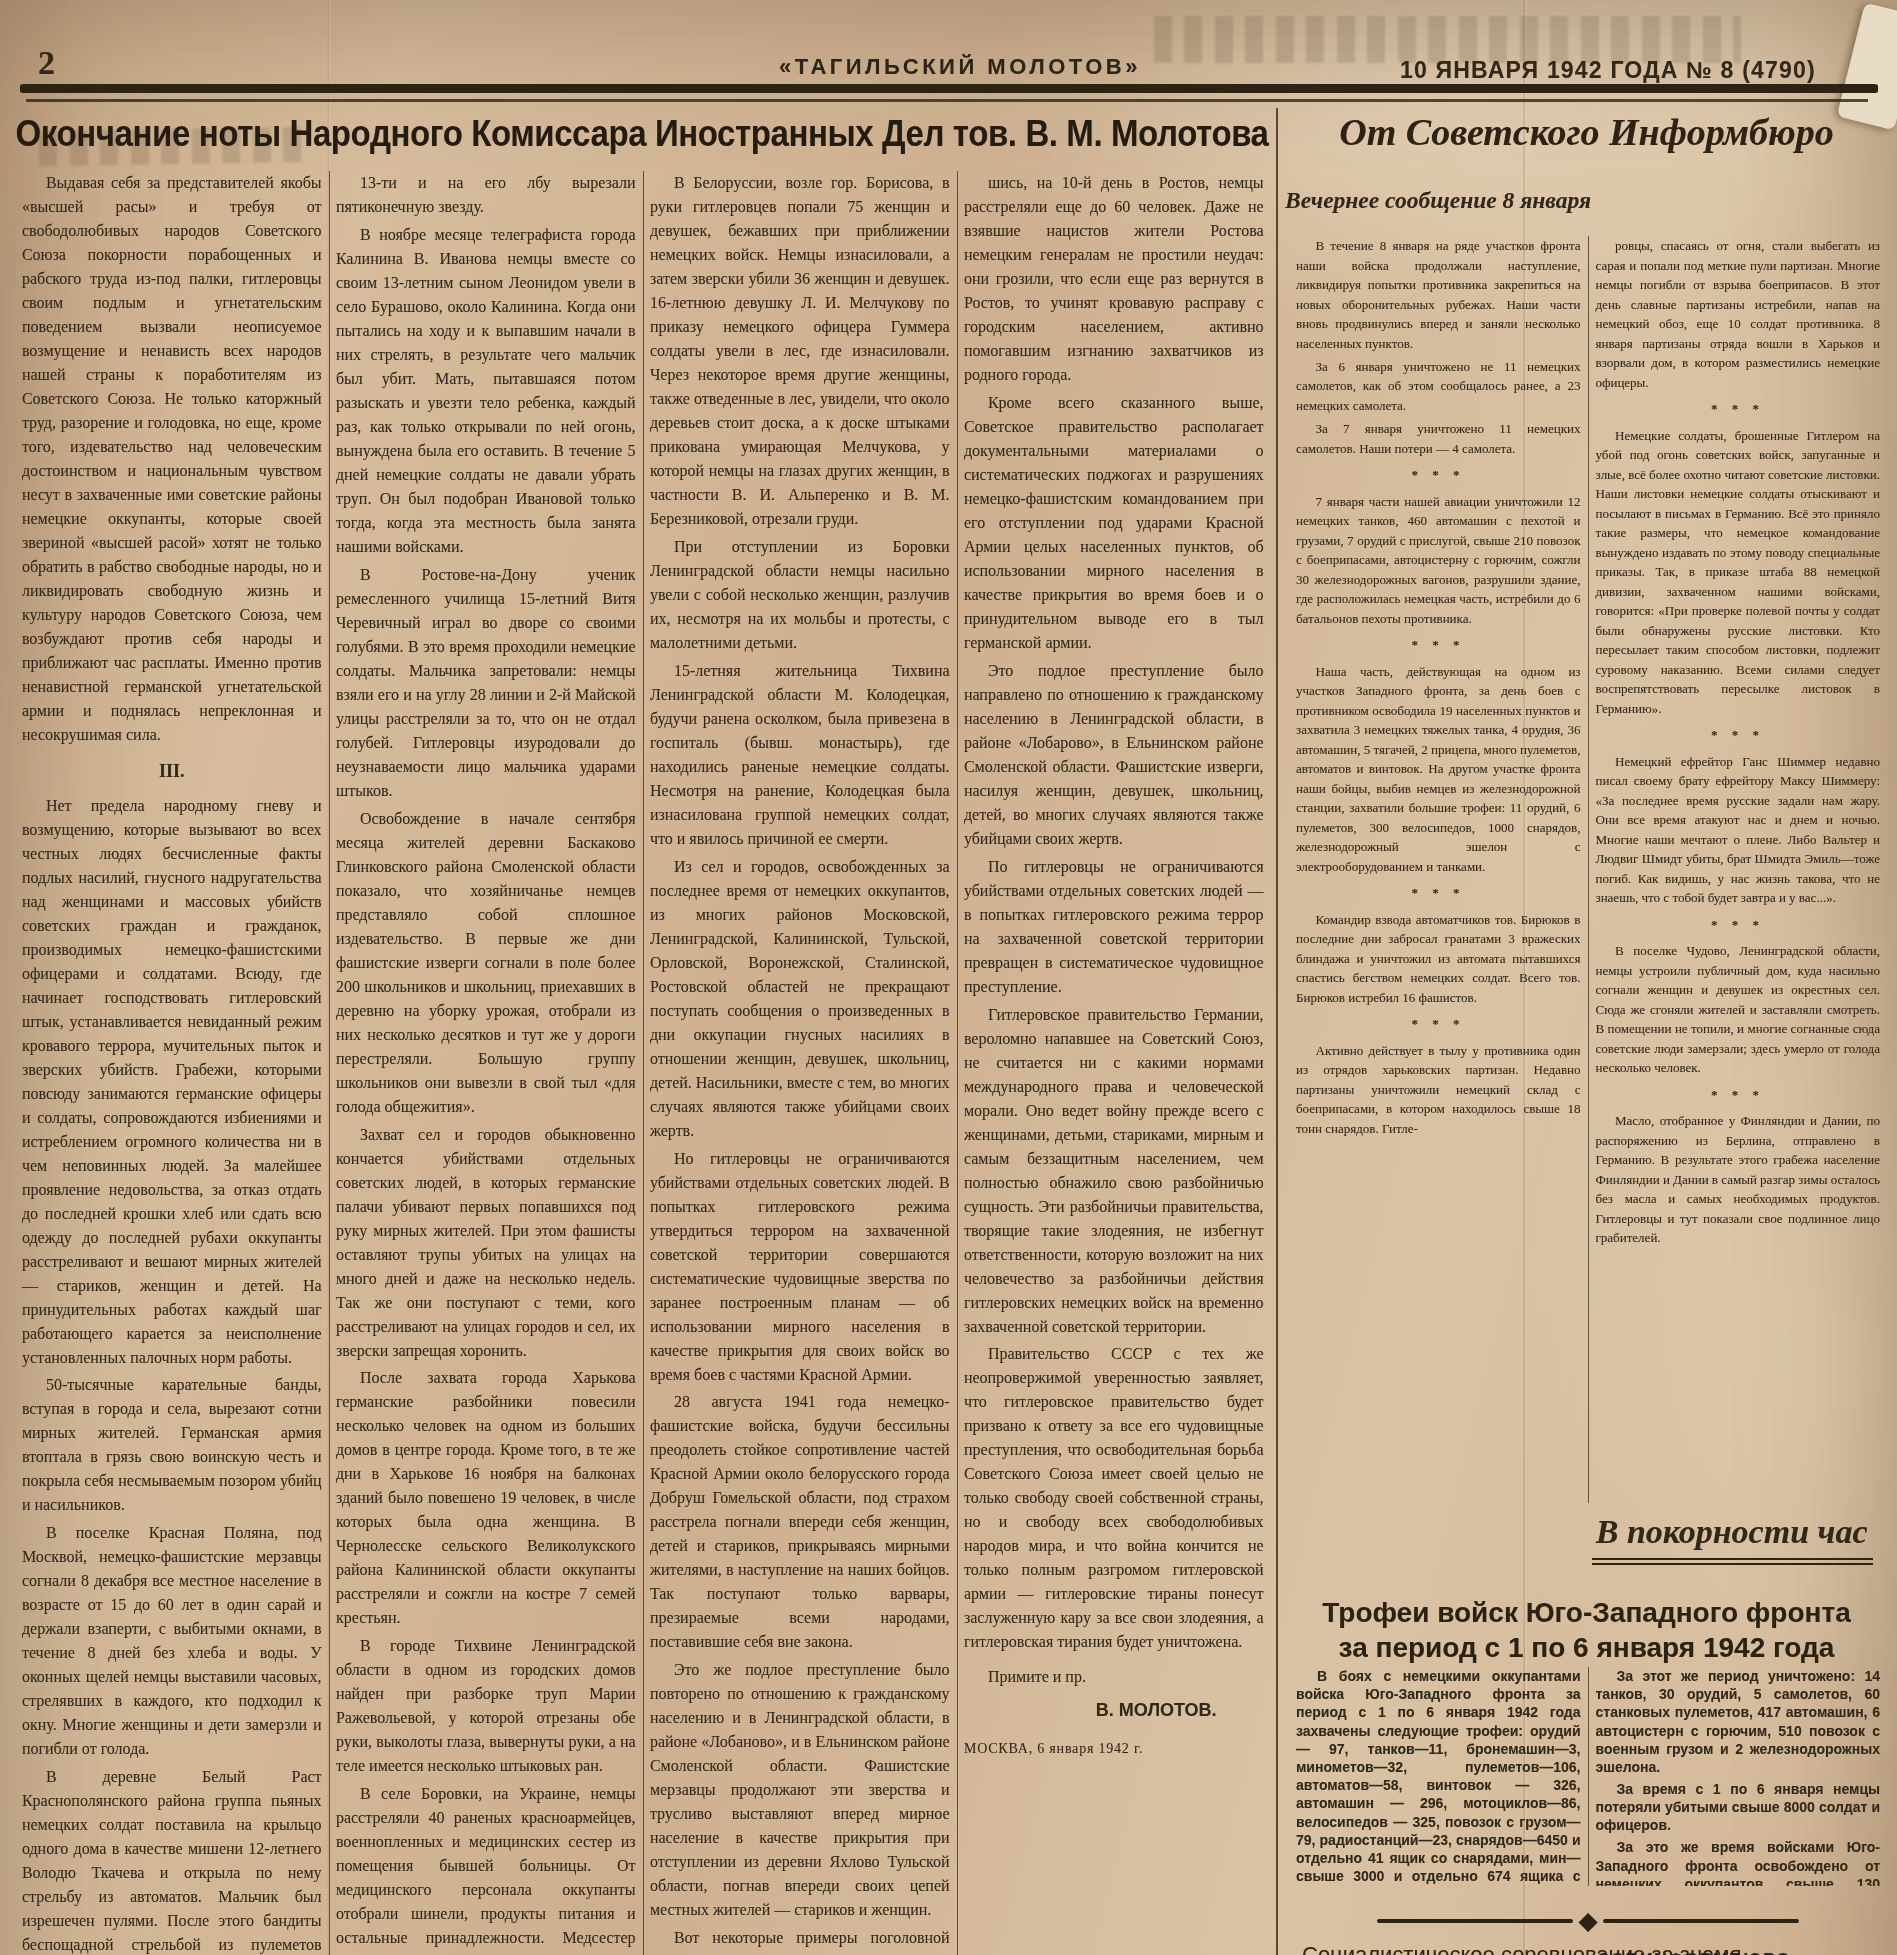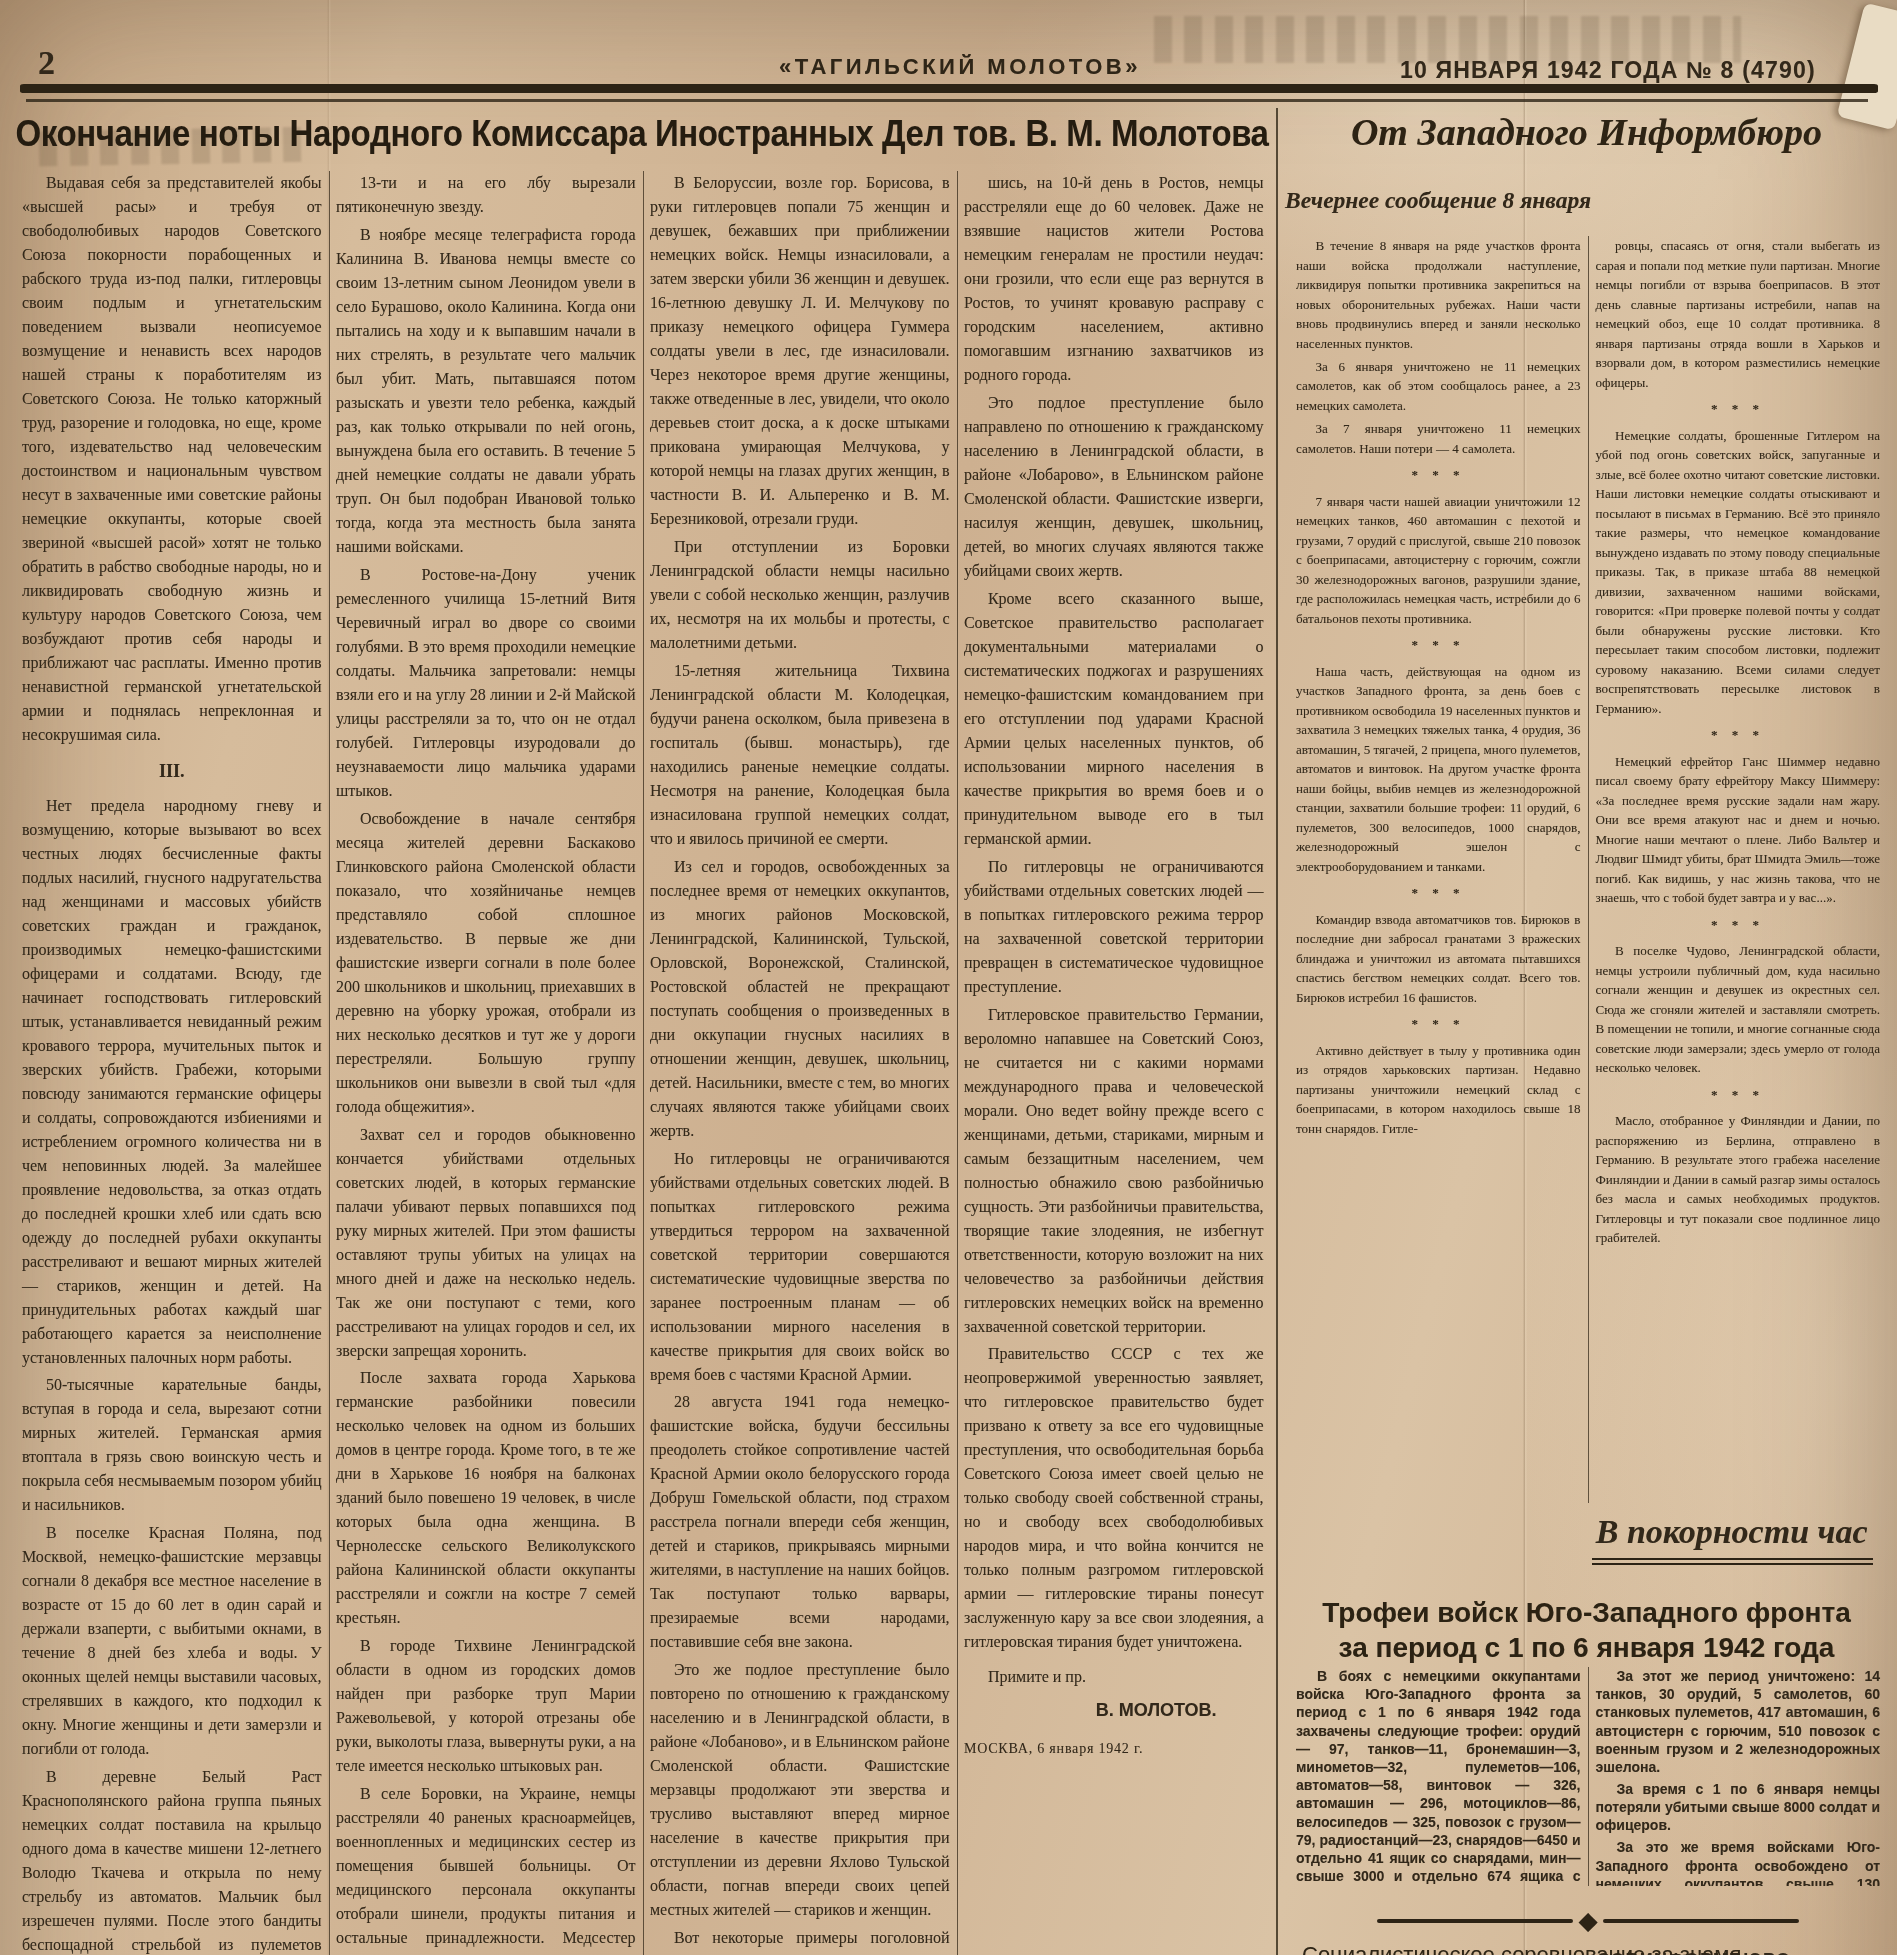--- a/index.html
+++ b/index.html
@@ -114,35 +114,35 @@
         <p>15-летняя жительница Тихвина Ленинградской области М. Колодецкая, будучи ранена осколком, была привезена в госпиталь (бывш. монастырь), где находились раненые немецкие солдаты. Несмотря на ранение, Колодецкая была изнасилована группой немецких солдат, что и явилось причиной ее смерти.</p>
         <p>Из сел и городов, освобожденных за последнее время от немецких оккупантов, из многих районов Московской, Ленинградской, Калининской, Тульской, Орловской, Воронежской, Сталинской, Ростовской областей не прекращают поступать сообщения о произведенных в дни оккупации гнусных насилиях в отношении женщин, девушек, школьниц, детей. Насильники, вместе с тем, во многих случаях являются также убийцами своих жертв.</p>
         <p>Но гитлеровцы не ограничиваются убийствами отдельных советских людей. В попытках гитлеровского режима утвердиться террором на захваченной советской территории совершаются систематические чудовищные зверства по заранее построенным планам — об использовании мирного населения в качестве прикрытия для своих войск во время боев с частями Красной Армии.</p>
         <p>28 августа 1941 года немецко-фашистские войска, будучи бессильны преодолеть стойкое сопротивление частей Красной Армии около белорусского города Добруш Гомельской области, под страхом расстрела погнали впереди себя женщин, детей и стариков, прикрываясь мирными жителями, в наступление на наших бойцов. Так поступают только варвары, презираемые всеми народами, поставившие себя вне закона.</p>
         <p>Это же подлое преступление было повторено по отношению к гражданскому населению и в Ленинградской области, в районе «Лобаново», и в Ельнинском районе Смоленской области. Фашистские мерзавцы продолжают эти зверства и трусливо выставляют вперед мирное население в качестве прикрытия при отступлении из деревни Яхлово Тульской области, погнав впереди своих цепей местных жителей — стариков и женщин.</p>
         <p>Вот некоторые примеры поголовной расправы немецких оккупантов с жителями целых городов и деревень. В деревне Ясенки Смоленской области гитлеровцы выгнали из домов всех стариков и женщин, а дома сожгли дотла. В деревне Починок, где вся молодежь заранее ушла, немцы отобрали все продукты и вещи, выгнали стариков, старух и детей на мороз, а помещения заняли сами; выломали рамы и двери и всё сожгли. В украинском селе Емельчино Житомирской области из 68 человек, загнанных немцами в закрытую избу, 40 человек погибло от удушья. В ныне освобожденной под Москвой деревне Ершово Звенигородского района Московской области немцы при отступлении загнали в церковь около 100 мирных жителей и раненых красноармейцев, заперли их и взорвали церковь вместе с людьми.</p>
       </div>
     <div class="note-col">
       <div>
           <p>шись, на 10-й день в Ростов, немцы расстреляли еще до 60 человек. Даже не взявшие нацистов жители Ростова немецким генералам не простили неудач: они грозили, что если еще раз вернутся в Ростов, то учинят кровавую расправу с городским населением, активно помогавшим изгнанию захватчиков из родного города.</p>
+          <p>Кроме всего сказанного выше, Советское правительство располагает документальными материалами о систематических поджогах и разрушениях немецко-фашистским командованием при его отступлении под ударами Красной Армии целых населенных пунктов, об использовании мирного населения в качестве прикрытия во время боев и о принудительном выводе его в тыл германской армии.</p>
           <p>Это подлое преступление было направлено по отношению к гражданскому населению в Ленинградской области, в районе «Лобарово», в Ельнинском районе Смоленской области. Фашистские изверги, насилуя женщин, девушек, школьниц, детей, во многих случаях являются также убийцами своих жертв.</p>
-          <p>Кроме всего сказанного выше, Советское правительство располагает документальными материалами о систематических поджогах и разрушениях немецко-фашистским командованием при его отступлении под ударами Красной Армии целых населенных пунктов, об использовании мирного населения в качестве прикрытия во время боев и о принудительном выводе его в тыл германской армии.</p>
           <p>По гитлеровцы не ограничиваются убийствами отдельных советских людей — в попытках гитлеровского режима террор на захваченной советской территории превращен в систематическое чудовищное преступление.</p>
           <p>Гитлеровское правительство Германии, вероломно напавшее на Советский Союз, не считается ни с какими нормами международного права и человеческой морали. Оно ведет войну прежде всего с женщинами, детьми, стариками, мирным и самым беззащитным населением, чем полностью обнажило свою разбойничью сущность. Эти разбойничьи правительства, творящие такие злодеяния, не избегнут ответственности, которую возложит на них человечество за разбойничьи действия гитлеровских немецких войск на временно захваченной советской территории.</p>
           <p>Правительство СССР с тех же неопровержимой уверенностью заявляет, что гитлеровское правительство будет призвано к ответу за все его чудовищные преступления, что освободительная борьба Советского Союза имеет своей целью не только свободу своей собственной страны, но и свободу всех свободолюбивых народов мира, и что война кончится не только полным разгромом гитлеровской армии — гитлеровские тираны понесут заслуженную кару за все свои злодеяния, а гитлеровская тирания будет уничтожена.</p>
         </div>
       <div class="closing">
         <div class="closing-line">Примите и пр.</div>
         <div class="sig-molotov">В. МОЛОТОВ.</div>
         <div class="moscow">МОСКВА, 6 января 1942 г.</div>
       </div>
     </div>
   </div>
 
-  <div class="info-header">От Западного Информбюро</div>
+  <div class="info-header">От Советского Информбюро</div>
   <div class="info-sub">Вечернее сообщение 8 января</div>
   <div class="txt-cols info-cols">
     <div class="txt-col first">
         <p>В течение 8 января на ряде участков фронта наши войска продолжали наступление, ликвидируя попытки противника закрепиться на новых оборонительных рубежах. Наши части вновь продвинулись вперед и заняли несколько населенных пунктов.</p>
         <p>За 6 января уничтожено не 11 немецких самолетов, как об этом сообщалось ранее, а 23 немецких самолета.</p>
         <p>За 7 января уничтожено 11 немецких самолетов. Наши потери — 4 самолета.</p>
         <p class="stars">* * *</p>
         <p>7 января части нашей авиации уничтожили 12 немецких танков, 460 автомашин с пехотой и грузами, 7 орудий с прислугой, свыше 210 повозок с боеприпасами, автоцистерну с горючим, сожгли 30 железнодорожных вагонов, разрушили здание, где расположилась немецкая часть, истребили до 6 батальонов пехоты противника.</p>
         <p class="stars">* * *</p>
         <p>Наша часть, действующая на одном из участков Западного фронта, за день боев с противником освободила 19 населенных пунктов и захватила 3 немецких тяжелых танка, 4 орудия, 36 автомашин, 5 тягачей, 2 прицепа, много пулеметов, автоматов и винтовок. На другом участке фронта наши бойцы, выбив немцев из железнодорожной станции, захватили большие трофеи: 11 орудий, 6 пулеметов, 300 велосипедов, 1000 снарядов, железнодорожный эшелон с электрооборудованием и танками.</p>

